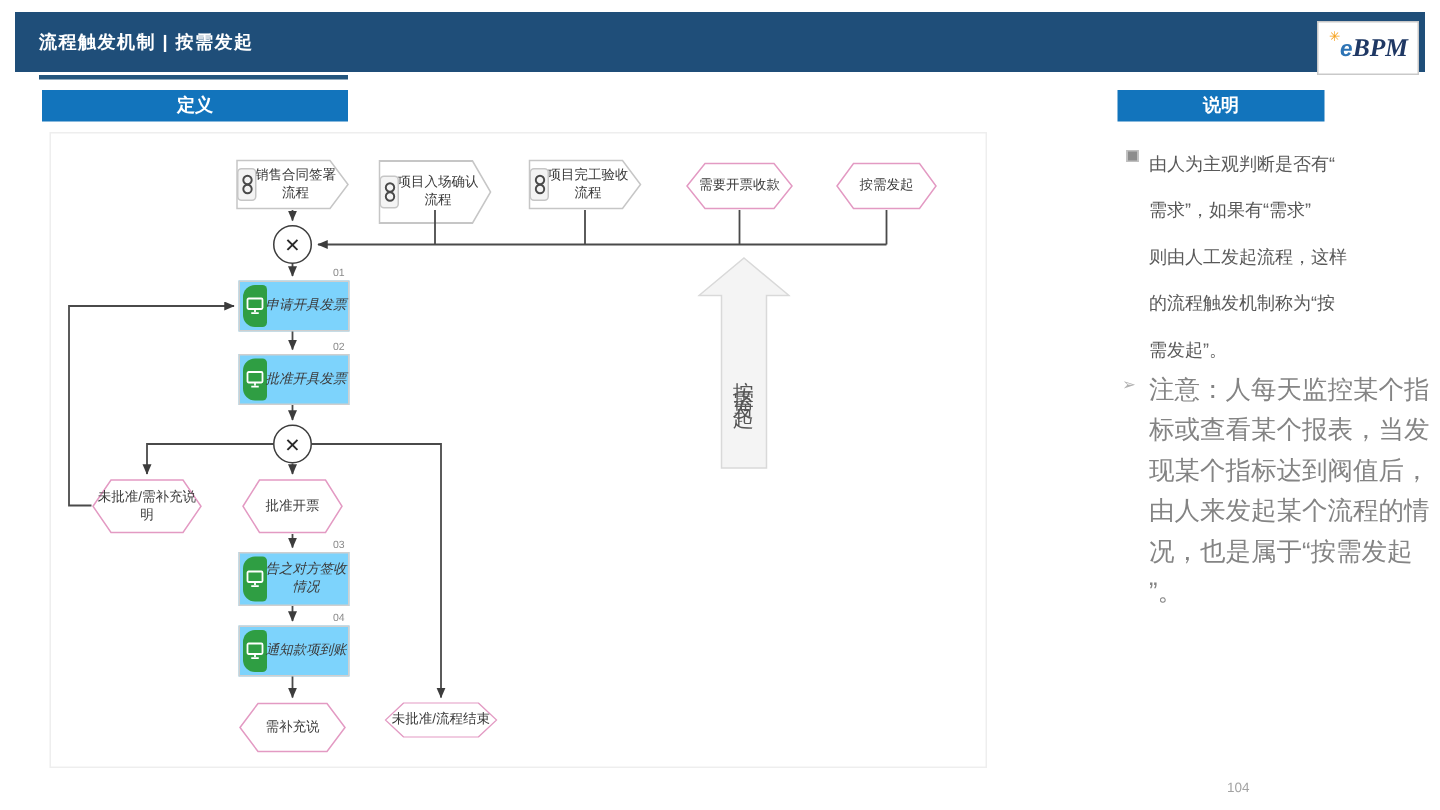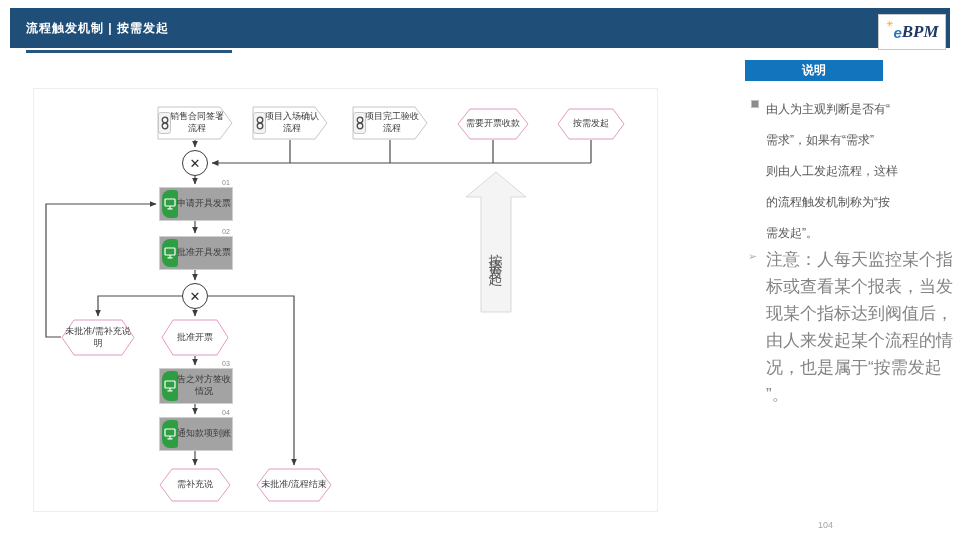--- a/index.html
+++ b/index.html
@@ -27,21 +27,21 @@
   .canvas { position:absolute; left:33px; top:88px; width:625px; height:424px;
     border:1px solid #eeeeee; background:#fff; }
   .node { position:absolute; display:flex; align-items:center; justify-content:center; }
   .node > svg.shape { position:absolute; left:0; top:0; width:100%; height:100%; }
   .nlabel { position:relative; z-index:2; font-size:9px; line-height:1.3; color:#3b3b3b;
     text-align:center; white-space:pre-line; }
   .pent .nlabel { padding-left:12px; padding-right:8px; }
   .badge { position:absolute; left:1px; top:50%; transform:translateY(-50%); width:13px; height:22px;
     background:#f4f4f4; border:1px solid #c6c6c6; border-radius:3px; z-index:3;
     display:flex; align-items:center; justify-content:center; }
-  .task { background:#a3a3a3; border:1px solid #cfcfcf; }
+  .task { background:#7dd3fc; border:1px solid #cfcfcf;font-style:italic; }
   .task .green { position:absolute; left:2px; top:2px; bottom:2px; width:16px;
     background:#2f9e43; border-radius:8px 3px 3px 8px; display:flex; align-items:center; justify-content:center; }
   .task .nlabel { padding-left:16px; }
   .num { position:absolute; font-size:7px; color:#8a8a8a; z-index:2; }
   .gw { position:absolute; width:26px; height:26px; border-radius:50%; background:#fff;
     border:1.5px solid #3c3c3c; display:flex; align-items:center; justify-content:center; z-index:3; }
   .gw span { font-size:13px; font-weight:bold; color:#2b2b2b; line-height:1; }
   .connectors { position:absolute; left:0; top:0; width:625px; height:424px; z-index:1; }
   .bigarrow { position:absolute; left:431px; top:82px; width:62px; height:142px; }
   .bigarrow-label { position:absolute; left:452px; top:114px; width:20px; height:104px;
@@ -68,20 +68,21 @@
   <div class="titlebar">
     <span class="ttl">流程触发机制  |  按需发起</span>
   </div>
   <div class="accent"></div>
   <div class="logo">
     <span class="spark">✳</span>
     <span class="e">e</span>
       <span class="bpm">BPM</span>
   </div>
 
+  <div class="secbtn def">定义</div>
   <div class="secbtn exp">说明</div>
 
   <div class="canvas">
 
     <svg class="connectors" viewBox="0 0 625 424">
       <defs>
         <marker id="ah" markerWidth="8" markerHeight="8" refX="6.5" refY="3" orient="auto" markerUnits="userSpaceOnUse">
           <path d="M0,0 L7,3 L0,6 z" fill="#3c3c3c"></path>
         </marker>
       </defs>
@@ -116,21 +117,21 @@
         </svg>
       <span class="badge">
         <svg width="8" height="14" viewBox="0 0 8 14">
             <circle cx="4" cy="4" r="2.8" stroke="#4a4a4a" stroke-width="1.3" fill="none"></circle>
             <circle cx="4" cy="10" r="2.8" stroke="#4a4a4a" stroke-width="1.3" fill="none"></circle>
           </svg>
       </span>
       <span class="nlabel">销售合同签署
 流程</span>
     </div>
-    <div class="node pent" style="left:218px;top:17px;width:76px;height:34px;">
+    <div class="node pent" style="left:218px;top:17px;width:76px;height:44px;">
       <svg class="shape" viewBox="0 0 76 34" preserveAspectRatio="none">
           <polygon points="1,1 63,1 75,17 63,33 1,33" fill="#fff" stroke="#c6c6c6"></polygon>
         </svg>
       <span class="badge">
         <svg width="8" height="14" viewBox="0 0 8 14">
             <circle cx="4" cy="4" r="2.8" stroke="#4a4a4a" stroke-width="1.3" fill="none"></circle>
             <circle cx="4" cy="10" r="2.8" stroke="#4a4a4a" stroke-width="1.3" fill="none"></circle>
           </svg>
       </span>
       <span class="nlabel">项目入场确认
@@ -225,21 +226,21 @@
         </svg>
       <span class="nlabel">批准开票</span>
     </div>
 
     <div class="node hex" style="left:125px;top:379px;width:72px;height:34px;">
       <svg class="shape" viewBox="0 0 72 34" preserveAspectRatio="none">
           <polygon points="1,17 13,1 59,1 71,17 59,33 13,33" fill="#fff" stroke="#E39AC3"></polygon>
         </svg>
       <span class="nlabel">需补充说</span>
     </div>
-    <div class="node hex" style="left:222px;top:379px;width:76px;height:34px;">
+    <div class="node hex" style="left:222px;top:379px;width:76px;height:24px;">
       <svg class="shape" viewBox="0 0 76 34" preserveAspectRatio="none">
           <polygon points="1,17 13,1 63,1 75,17 63,33 13,33" fill="#fff" stroke="#E39AC3"></polygon>
         </svg>
       <span class="nlabel">未批准/流程结束</span>
     </div>
 
   </div>
 
   <div class="notes">
     <div class="bullet-sq"></div>

